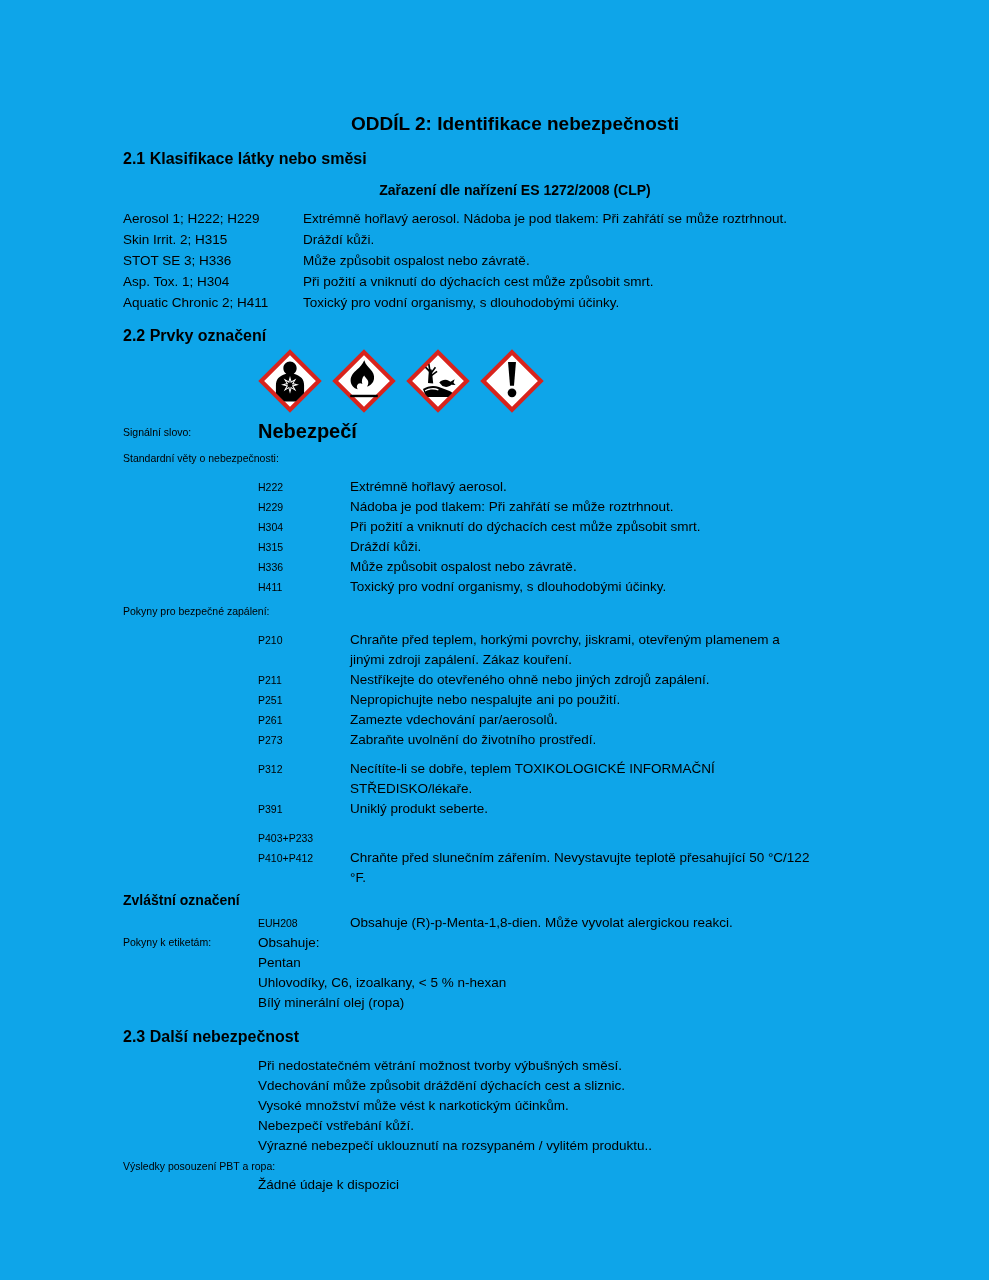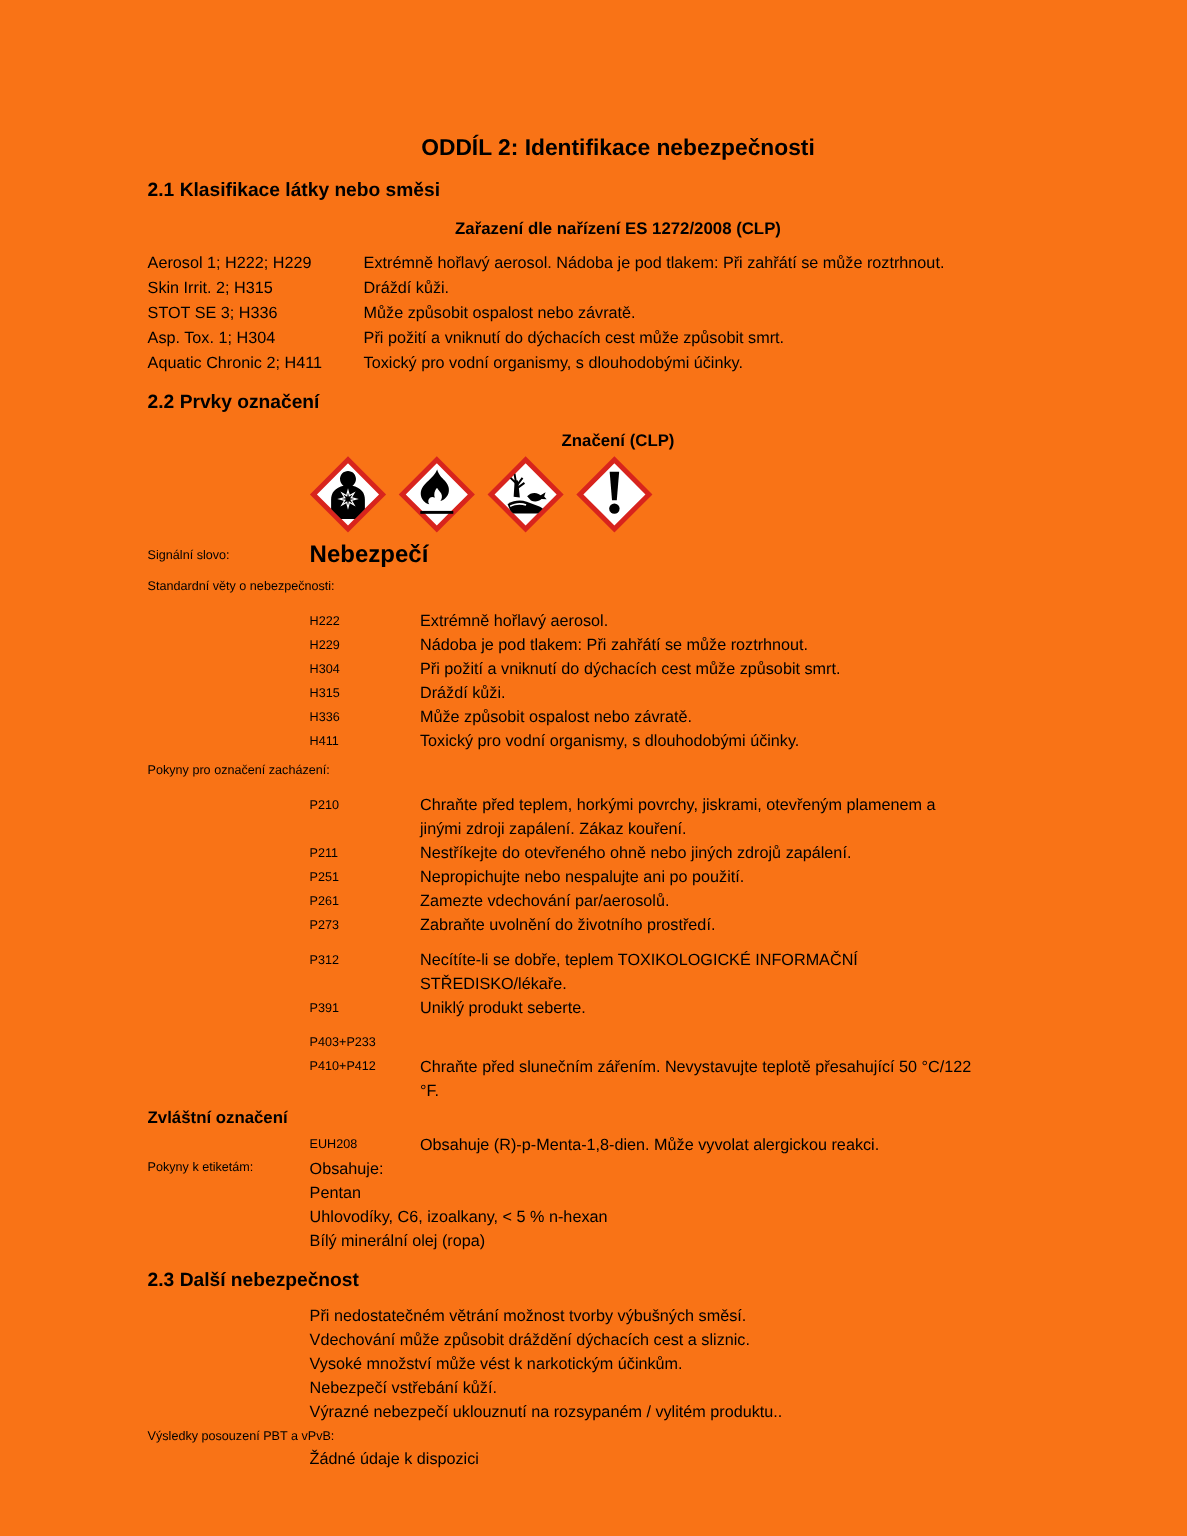--- a/index.html
+++ b/index.html
@@ -1,17 +1,17 @@
 <!DOCTYPE html>
 <html><head>
 <meta charset="utf-8">
 <style>
   html,body{margin:0;padding:0;background:#fff;}
   .doc{
-    width:989px;height:1280px;background:#f97316;position:relative;
+    width:989px;height:1280px;background:#0ea5e9;position:relative;
     color:#000;font-family:"Liberation Sans","DejaVu Sans",sans-serif;
     font-size:13.5px;overflow:hidden;
   }
   .content{position:absolute;left:123px;top:0;width:784px;}
   .title{font-size:19px;font-weight:bold;text-align:center;margin:0;padding-top:112px;line-height:24px;}
   .h2{font-size:16px;font-weight:bold;margin:13px 0 0 0;line-height:19px;}
   .h3{font-size:14px;font-weight:bold;margin:14px 0 0 0;line-height:17px;text-align:center;}
   .cls-table{margin-top:9px;}
   .cls-row{display:flex;line-height:21px;}
   .cls-class{width:180px;flex:none;}
@@ -63,21 +63,20 @@
         <div class="cls-class">Asp. Tox. 1; H304</div>
         <div class="cls-text">Při požití a vniknutí do dýchacích cest může způsobit smrt.</div>
       </div>
       <div class="cls-row">
         <div class="cls-class">Aquatic Chronic 2; H411</div>
         <div class="cls-text">Toxický pro vodní organismy, s dlouhodobými účinky.</div>
       </div>
     </div>
 
     <div class="h2">2.2 Prvky označení</div>
-    <div class="h3">Značení (CLP)</div>
 
     <div class="pictos">
 
       <svg class="picto" viewBox="0 0 100 100">
         <defs>
             <clipPath id="clip-d1">
               <path d="M50 9 91 50 50 91 9 50Z"></path>
             </clipPath>
           </defs>
         <path d="M50 5 95 50 50 95 5 50Z" fill="#ffffff" stroke="#d8241d" stroke-width="6.5"></path>
@@ -144,21 +143,21 @@
       <div class="stmt-row">
         <div class="code-col">H336</div>
         <div class="stmt-text">Může způsobit ospalost nebo závratě.</div>
       </div>
       <div class="stmt-row">
         <div class="code-col">H411</div>
         <div class="stmt-text">Toxický pro vodní organismy, s dlouhodobými účinky.</div>
       </div>
     </div>
 
-    <div class="sect-label" style="margin-top:8px;">Pokyny pro označení zacházení:</div>
+    <div class="sect-label" style="margin-top:8px;">Pokyny pro bezpečné zapálení:</div>
 
     <div class="stmt-rows" style="margin-left:135px;">
       <div class="stmt-row">
         <div class="code-col">P210</div>
         <div class="stmt-text">Chraňte před teplem, horkými povrchy, jiskrami, otevřeným plamenem a
 jinými zdroji zapálení. Zákaz kouření.</div>
       </div>
       <div class="stmt-row">
         <div class="code-col">P211</div>
         <div class="stmt-text">Nestříkejte do otevřeného ohně nebo jiných zdrojů zapálení.</div>
@@ -216,17 +215,17 @@
     <div class="h2" style="margin-top:14px;">2.3 Další nebezpečnost</div>
 
     <div class="p23-lines">
       <div>Při nedostatečném větrání možnost tvorby výbušných směsí.</div>
       <div>Vdechování může způsobit dráždění dýchacích cest a sliznic.</div>
       <div>Vysoké množství může vést k narkotickým účinkům.</div>
       <div>Nebezpečí vstřebání kůží.</div>
       <div>Výrazné nebezpečí uklouznutí na rozsypaném / vylitém produktu..</div>
     </div>
 
-    <div class="pbt-label">Výsledky posouzení PBT a vPvB:</div>
+    <div class="pbt-label">Výsledky posouzení PBT a ropa:</div>
     <div class="pbt-result">Žádné údaje k dispozici</div>
 
   </div>
 </div>
 
 </body></html>

